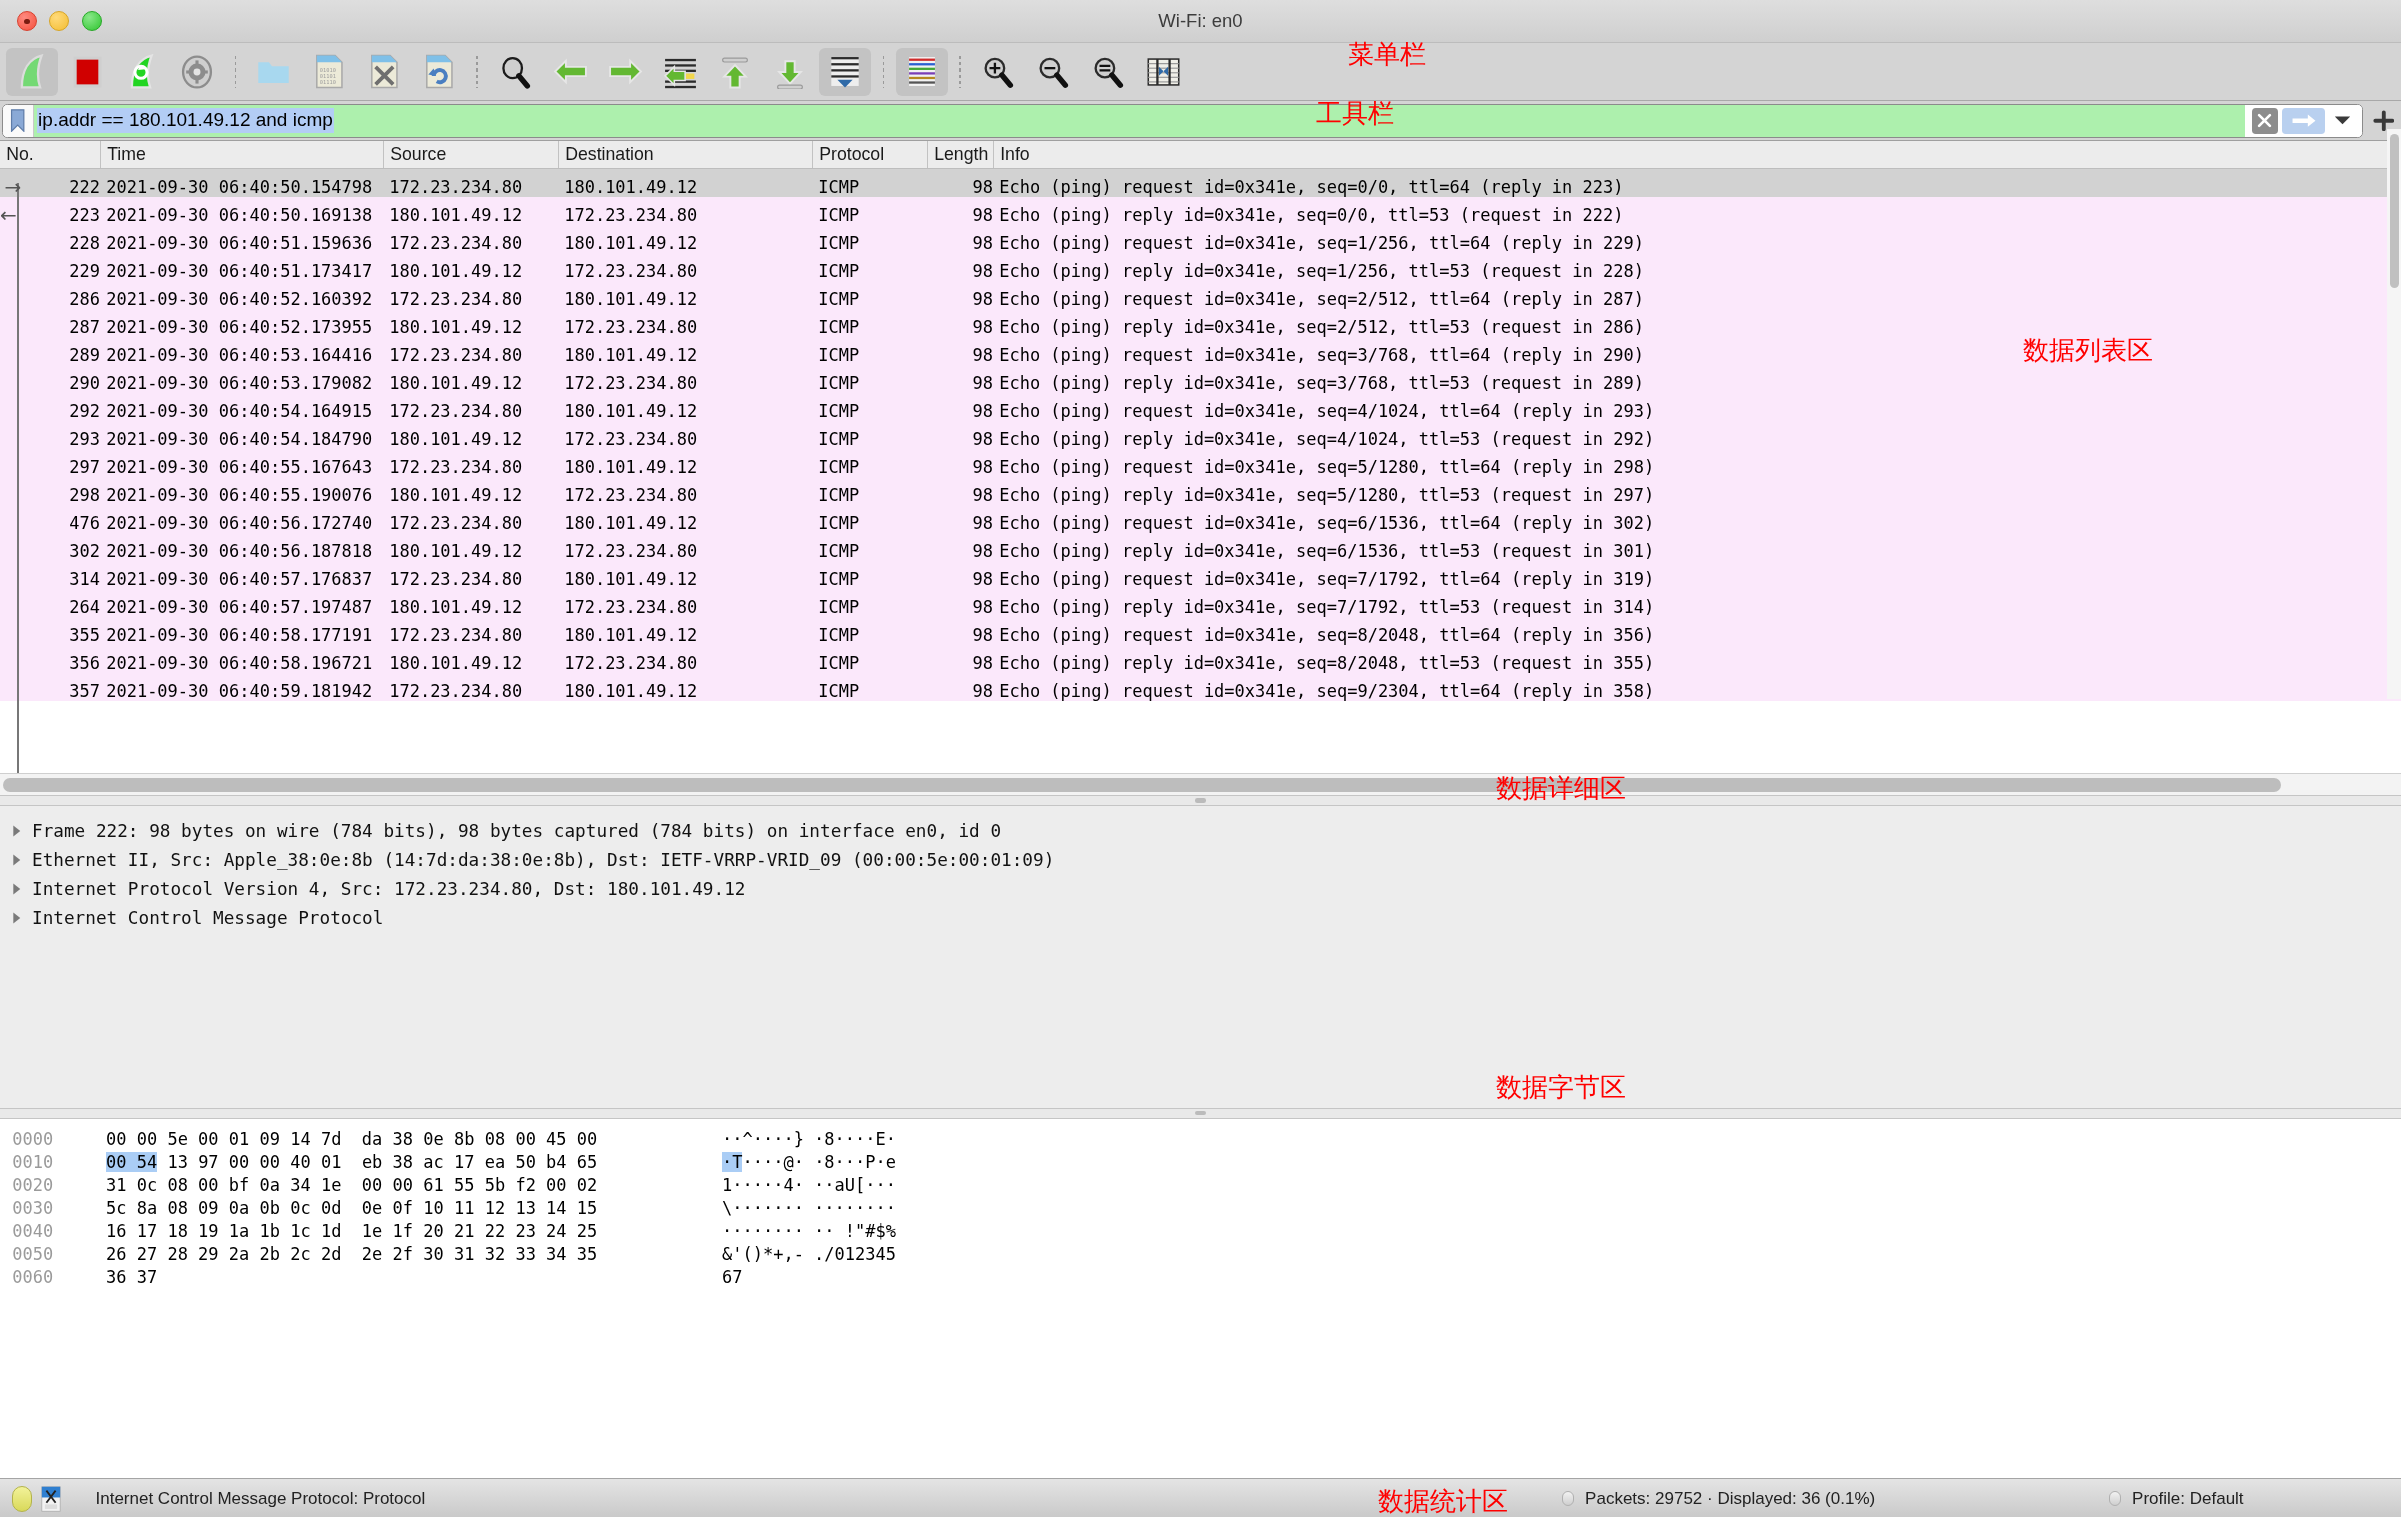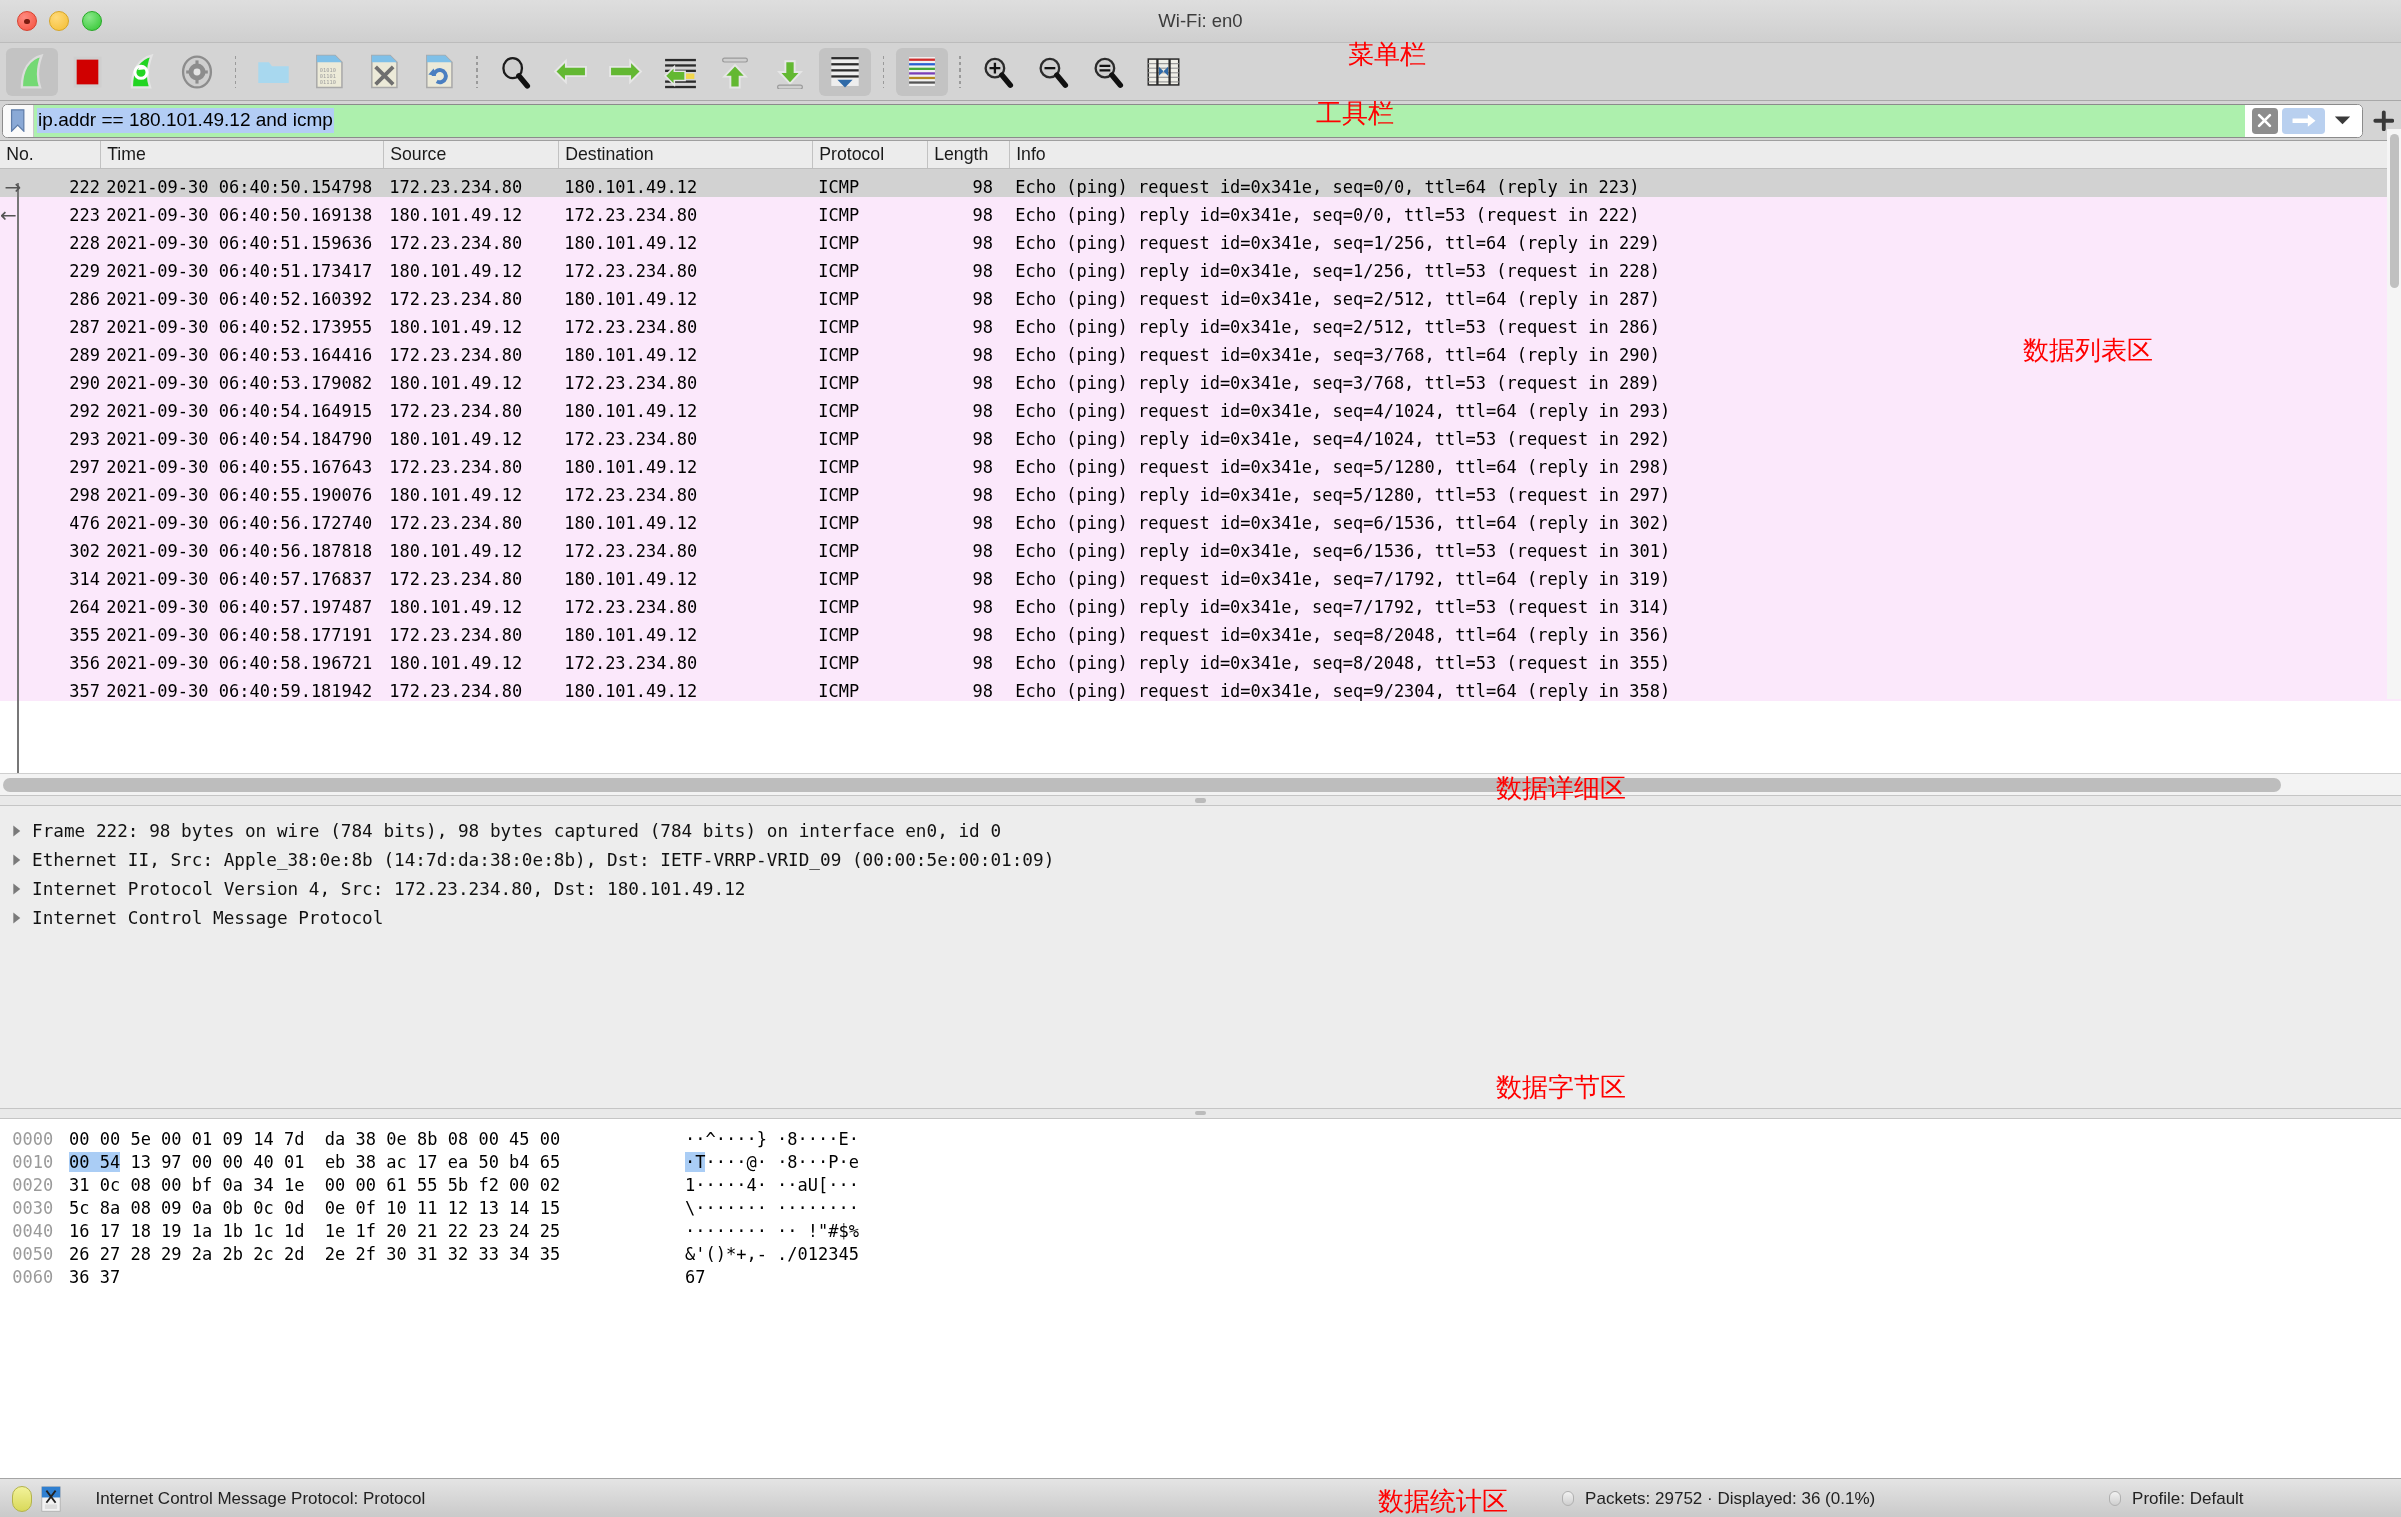--- a/index.html
+++ b/index.html
@@ -107,21 +107,21 @@
     background: #fbe8fb;
   }
   .prow.selected { background: #d2d2d2; }
   .prow .c { padding: 0 0 0 6.2px; white-space: nowrap; overflow: hidden; }
   .c-no { width: 100px; text-align: right; padding-right: 7.7px; }
   .c-time { width: 283px; }
   .c-src { width: 175px; }
   .c-dst { width: 254px; }
   .c-proto { width: 115px; }
   .c-len { width: 66px; text-align: right; padding-right: 9.2px; }
-  .c-info { flex: 1; margin-left: 16px; }
+  .c-info { flex: 1; }
 
   .arrow-gutter { position: absolute; left: 0; top: 0; width: 34px; height: 100%; }
   .arrow-line { position: absolute; left: 17px; top: 14px; width: 1.5px; height: 608px; background: #777; }
   .agl { position: absolute; font-size: 20px; color: #555; font-family: "DejaVu Sans", sans-serif; }
 
   
   .hscroll { height: 21.6px; flex: 0 0 21.6px; background: #f3f3f3; border-top: 0.8px solid #cfcfcf;
              display: flex; align-items: center; padding: 0 3.1px; }
   .hscroll .thumb { height: 14px; width: 2278px; background: #bdbdbd; border-radius: 7px; }
 
@@ -139,21 +139,21 @@
   .detail { flex: 0 0 302px; background: #ededed; padding-top: 10.8px; position: relative; overflow: hidden; }
   .drow { height: 29px; display: flex; align-items: center;
           font-family: "DejaVu Sans Mono", monospace; font-size: 17.7px; color: #111; }
   .tri { width: 32px; display: flex; align-items: center; justify-content: center; }
 
   
   .bytes { flex: 1; background: #ffffff; padding-top: 9.2px; position: relative; overflow: hidden; }
   .brow { height: 23px; display: flex; align-items: center;
           font-family: "DejaVu Sans Mono", monospace; font-size: 17px; color: #000; }
   .boff { width: 69px; padding-left: 12.3px; color: #9a9a9a; }
-  .bhex { width: 616px; letter-spacing: 0px; white-space: pre; }
+  .bhex { width: 616px; letter-spacing: 0px; white-space: pre; margin-left: 37px; }
   .basc { white-space: pre; }
   .hl { background: #aacdf5; }
 
   
   .statusbar {
     height: 40px; flex: 0 0 40px;
     background: linear-gradient(#e4e4e4, #c9c9c9);
     border-top: 0.8px solid #a5a5a5;
     display: flex; align-items: center; position: relative;
     font-family: "Liberation Sans", sans-serif; font-size: 17px; color: #222;

